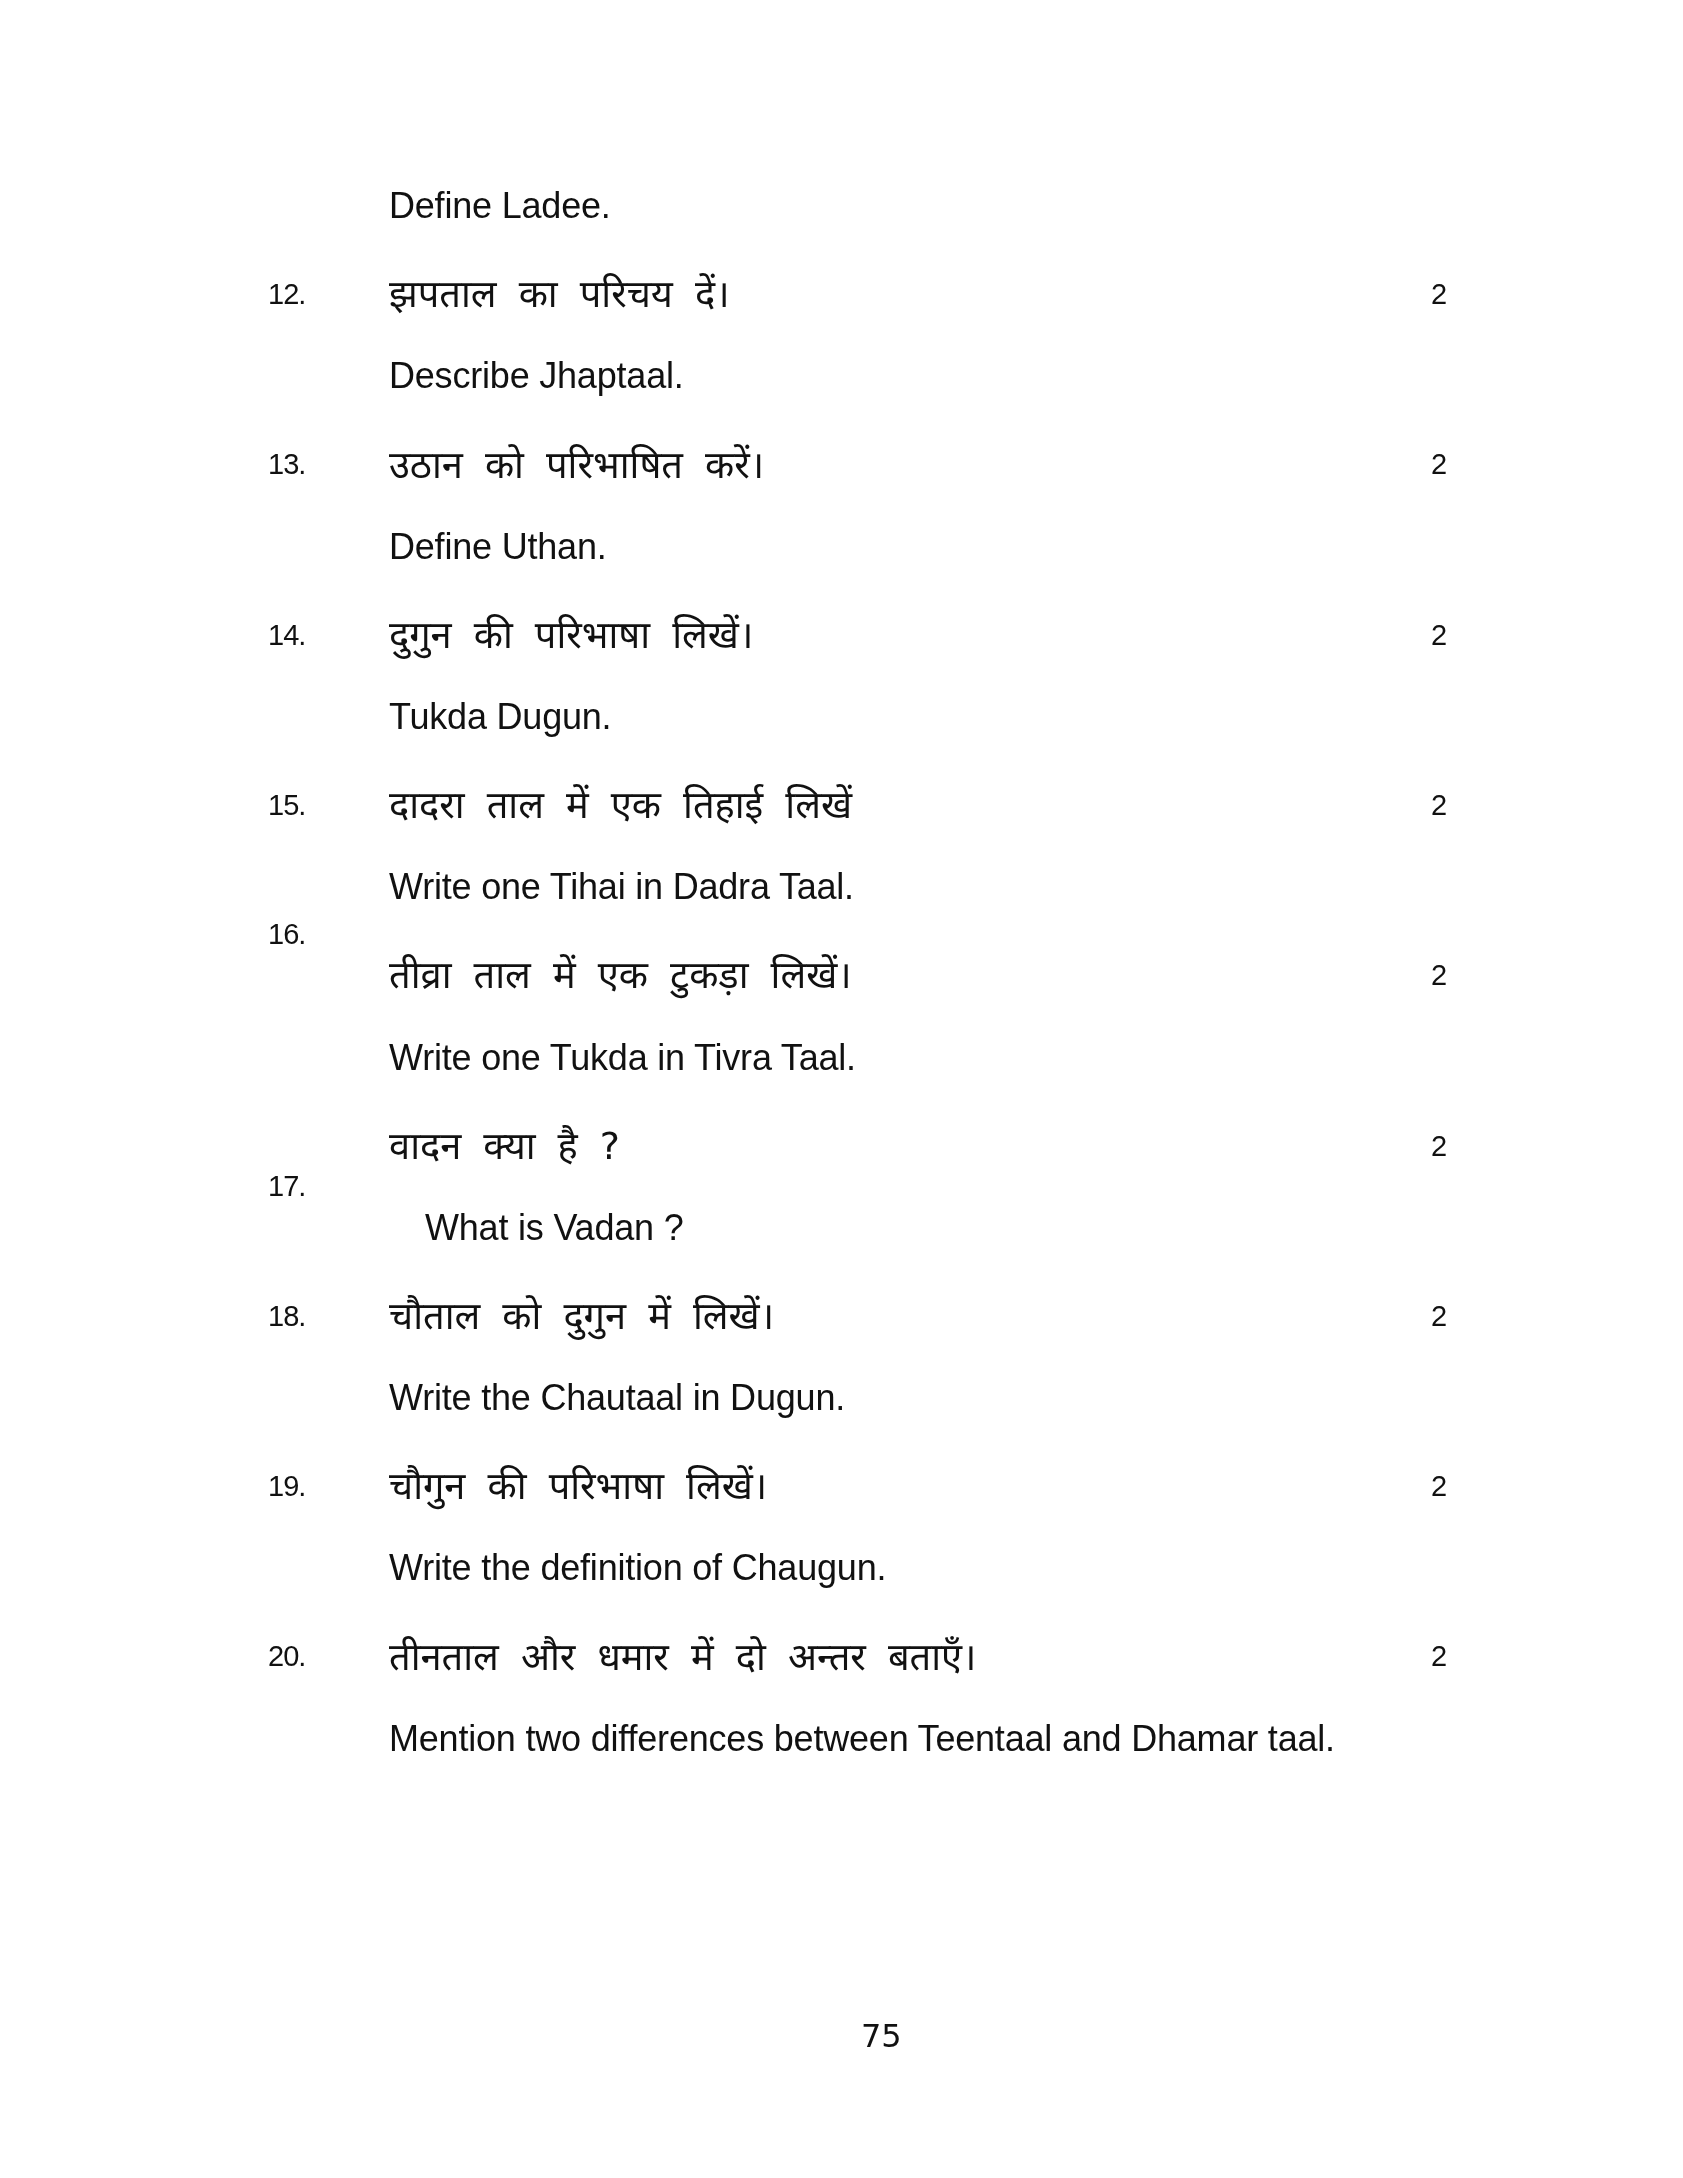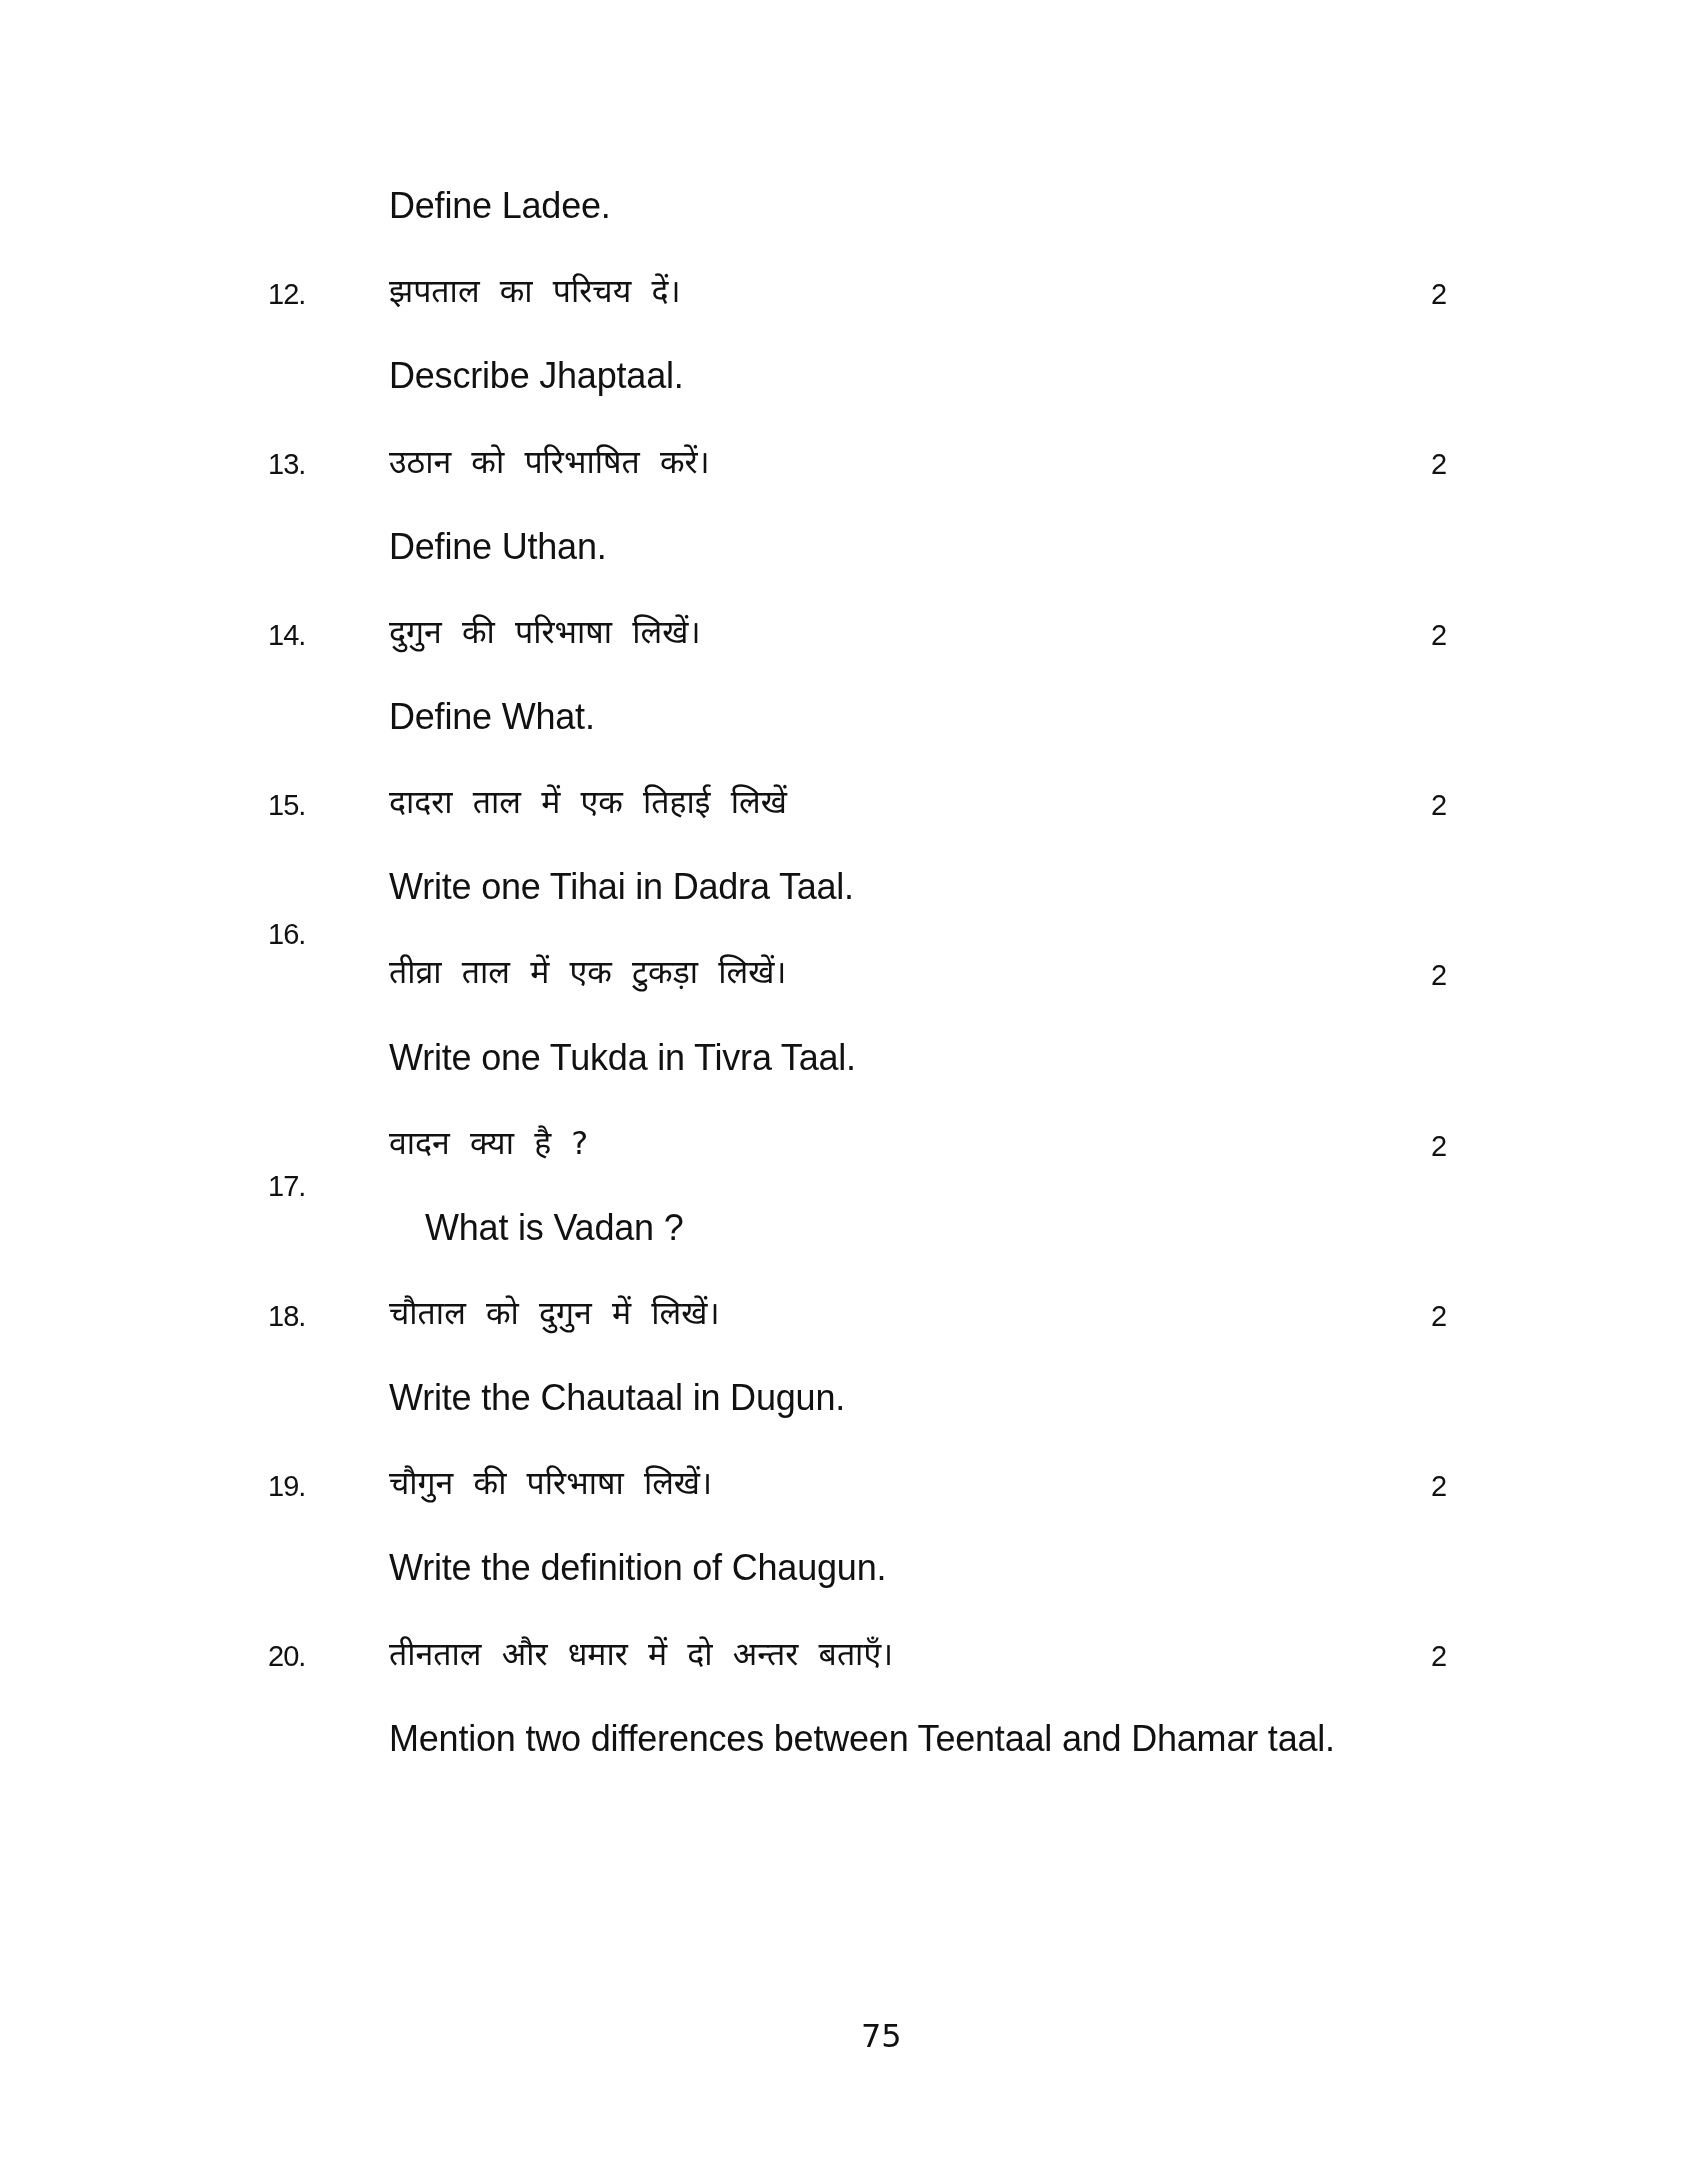--- a/index.html
+++ b/index.html
@@ -27,21 +27,21 @@
       white-space: nowrap;
       line-height: 1;
     }
     .en {
       left: 389px;
       font-size: 36px;
       letter-spacing: -0.2px;
     }
     .hi {
       left: 389px;
-      font-size: 32px;
+      font-size: 38px;
       word-spacing: 10px;
       font-family: "DejaVu Sans", "Liberation Sans", sans-serif;
     }
     .qnum {
       left: 268px;
       font-size: 29px;
       letter-spacing: -1px;
     }
     .marks {
       left: 1431px;
@@ -67,21 +67,21 @@
   <div class="line en" style="top:358px;">Describe Jhaptaal.</div>
 
   <div class="line qnum" style="top:450px;">13.</div>
   <div class="line hi" style="top:446px;">उठान को परिभाषित करें।</div>
   <div class="line marks" style="top:450px;">2</div>
   <div class="line en" style="top:529px;">Define Uthan.</div>
 
   <div class="line qnum" style="top:621px;">14.</div>
   <div class="line hi" style="top:616px;">दुगुन की परिभाषा लिखें।</div>
   <div class="line marks" style="top:621px;">2</div>
-  <div class="line en" style="top:699px;">Define What.</div>
+  <div class="line en" style="top:699px;">Tukda Dugun.</div>
 
   <div class="line qnum" style="top:791px;">15.</div>
   <div class="line hi" style="top:786px;">दादरा ताल में एक तिहाई लिखें</div>
   <div class="line marks" style="top:791px;">2</div>
   <div class="line en" style="top:869px;">Write one Tihai in Dadra Taal.</div>
 
   <div class="line qnum" style="top:920px;">16.</div>
   <div class="line hi" style="top:956px;">तीव्रा ताल में एक टुकड़ा लिखें।</div>
   <div class="line marks" style="top:961px;">2</div>
   <div class="line en" style="top:1040px;">Write one Tukda in Tivra Taal.</div>

